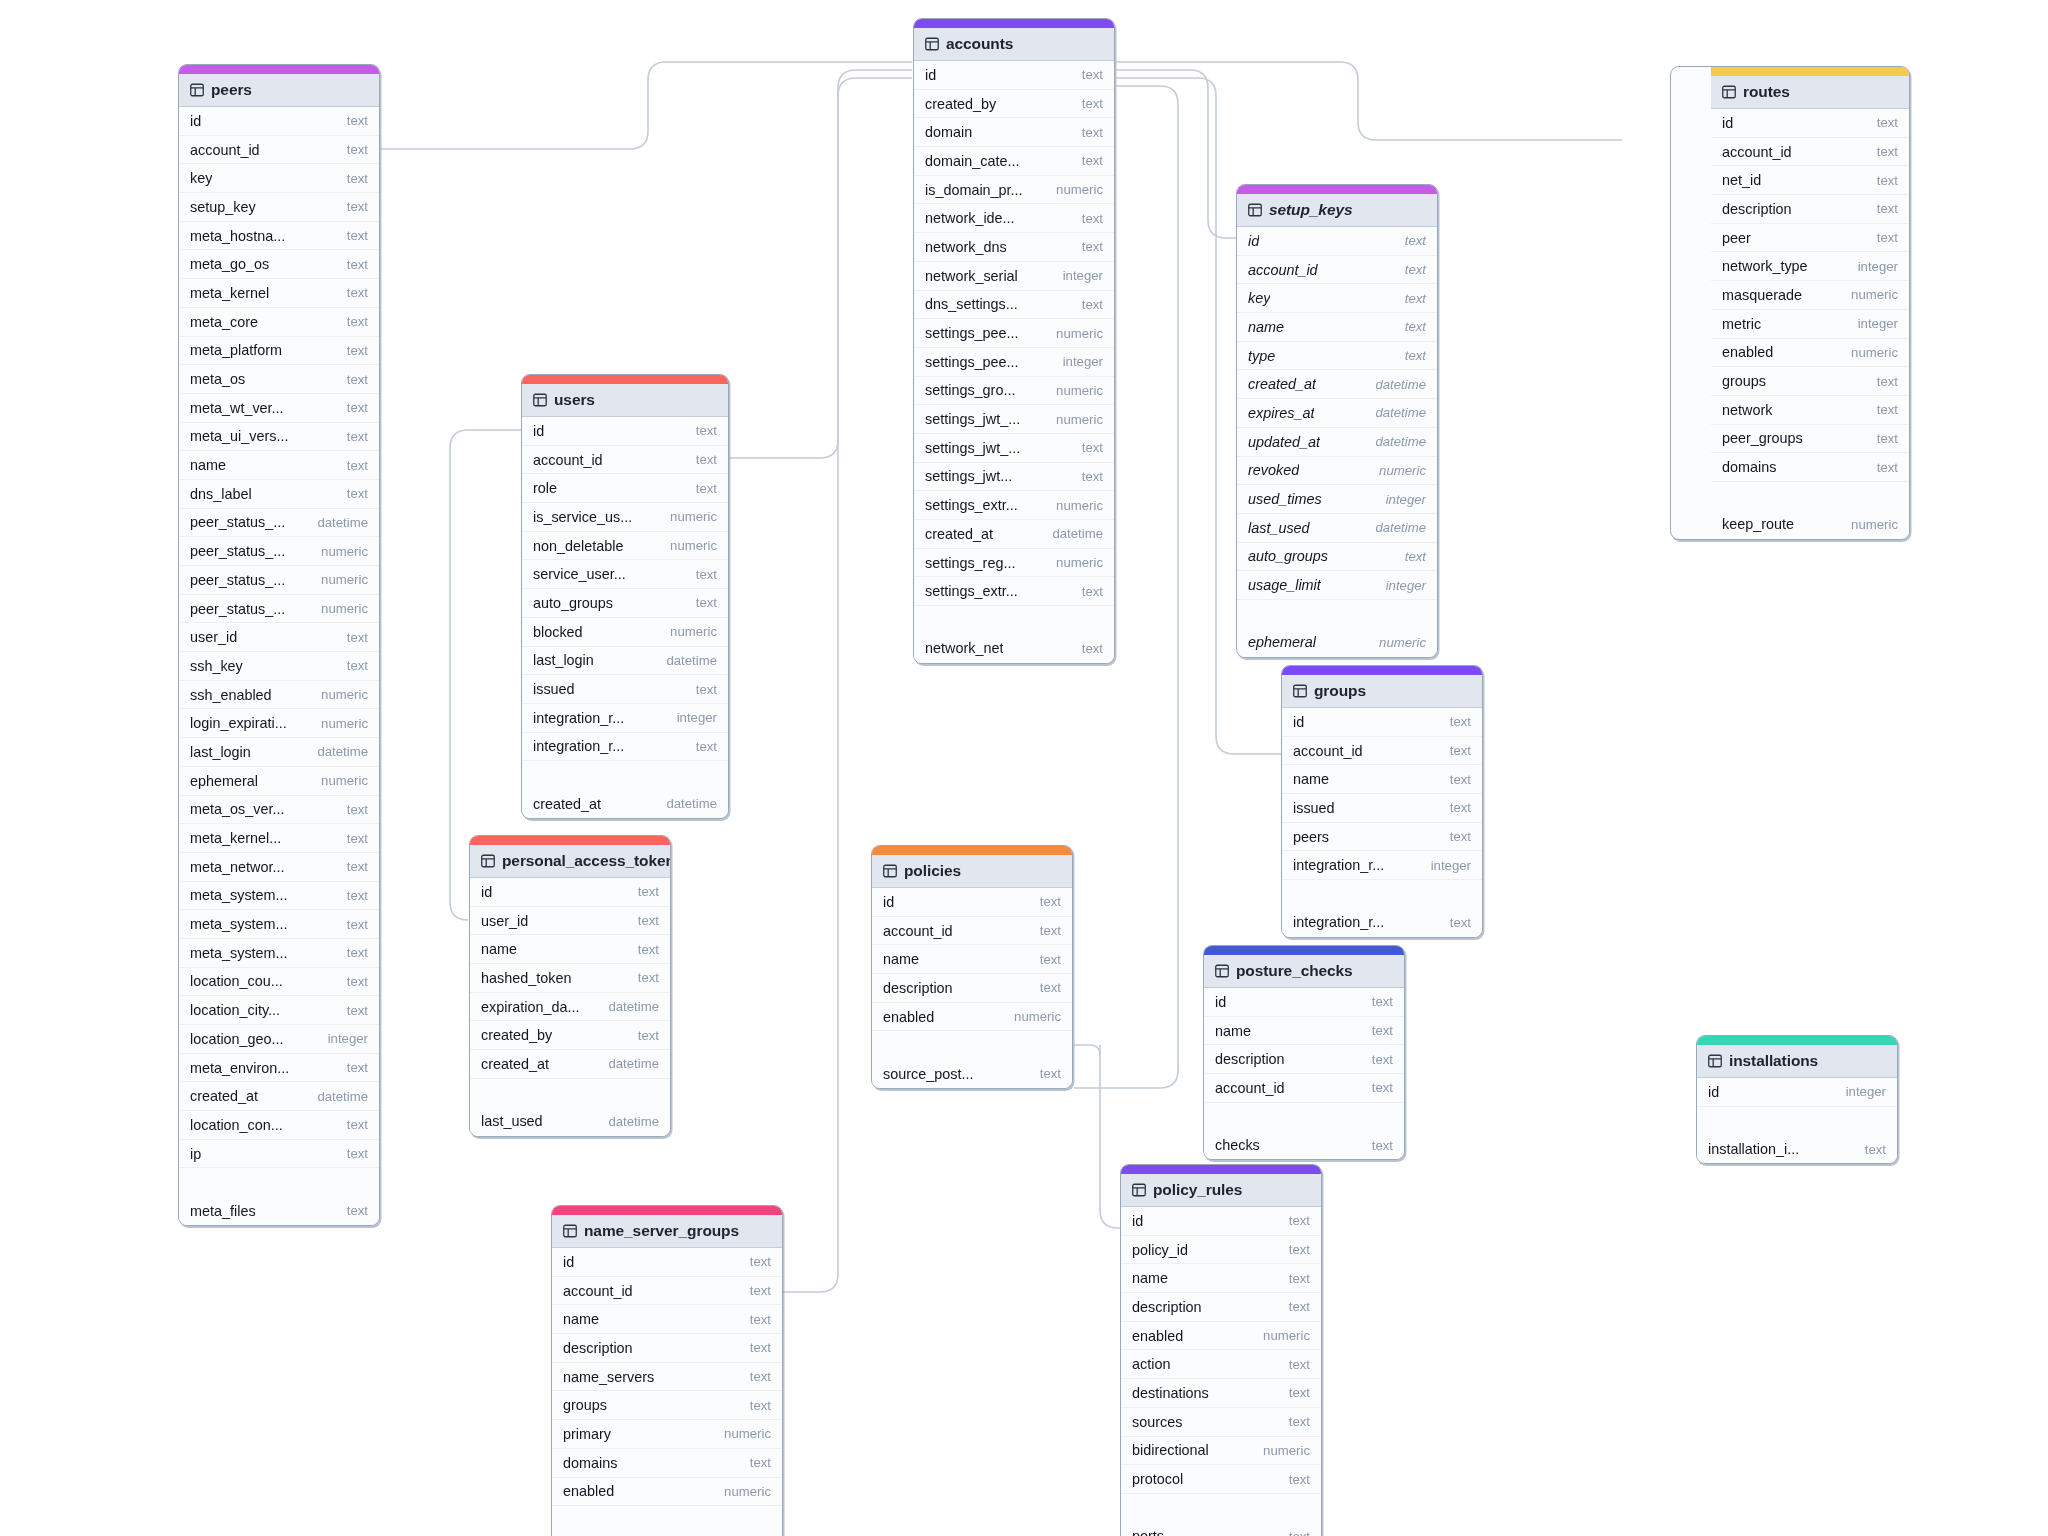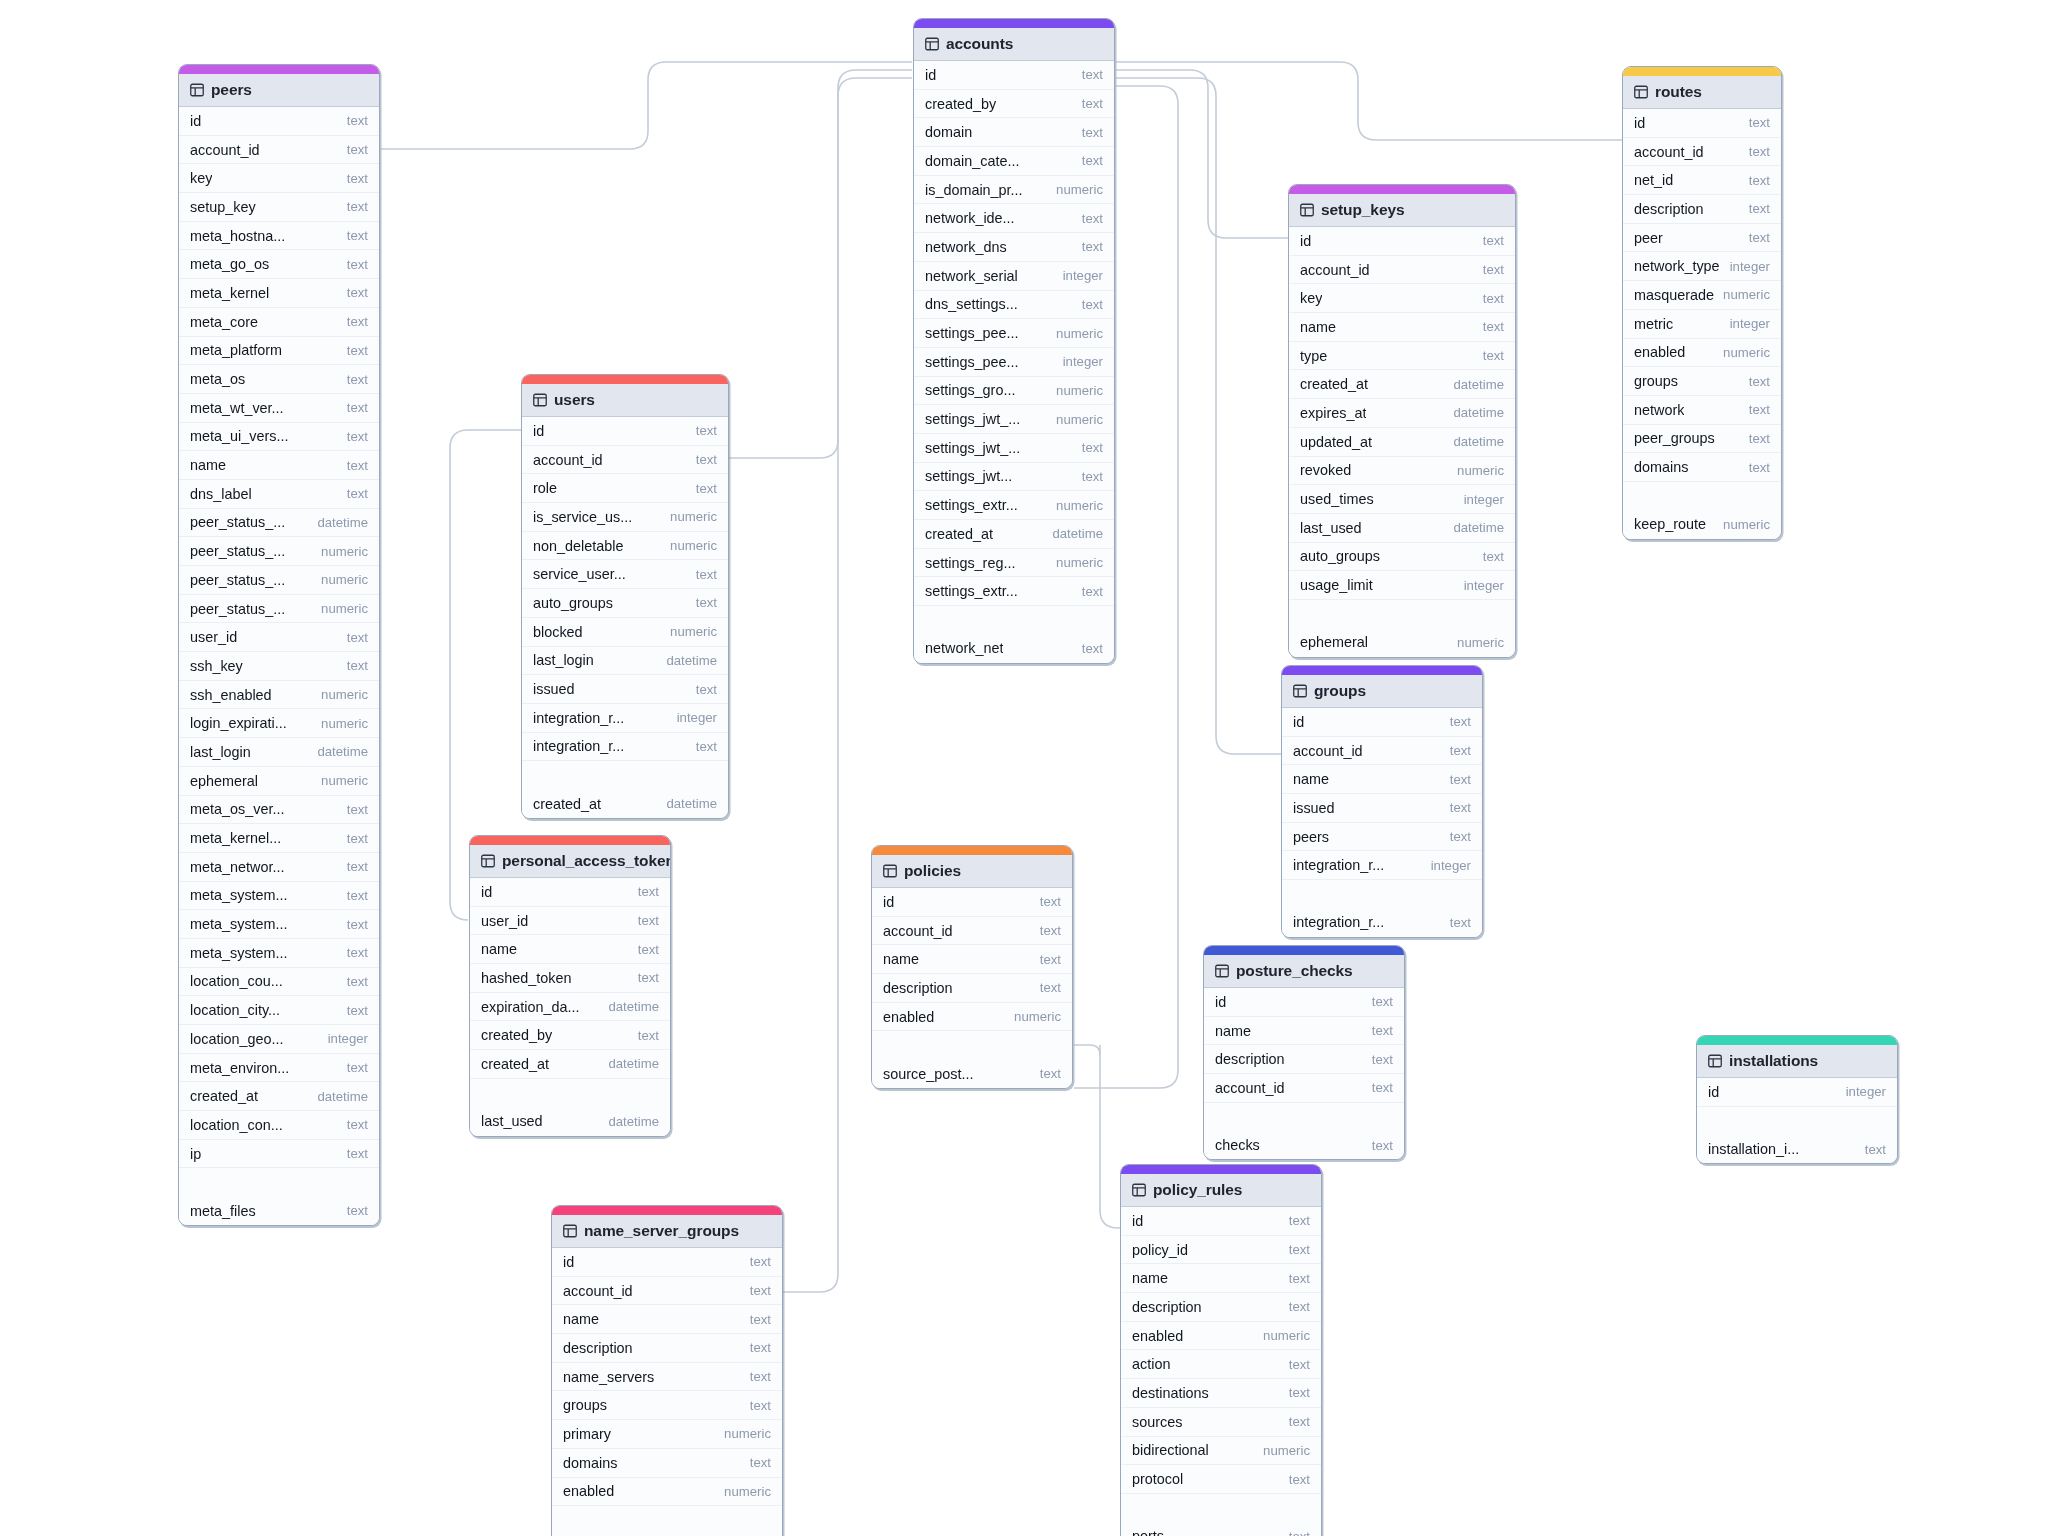--- a/index.html
+++ b/index.html
@@ -629,21 +629,21 @@
         </div>
         <div class="col-row">
           <span class="col-name">account_id</span>
           <span class="col-type">text</span>
         </div>
         <div class="col-row">
           <span class="col-name">checks</span>
           <span class="col-type">text</span>
         </div>
       </div>
-      <div class="table-node" style="left: 1288px; top: 184px; width: 228px;">
+      <div class="table-node" style="left: 1236px; top: 184px; width: 202px; font-style: italic;">
         <div class="accent-bar" style="background:#c45ce8"></div>
         <div class="node-header">
           <svg class="tbl-icon" width="14" height="14" viewBox="0 0 14 14">
             <rect x="0.75" y="1.25" width="12.5" height="11.5" rx="1.6" fill="none" stroke="#2c3542" stroke-width="1.3"></rect>
             <line x1="0.75" y1="4.9" x2="13.25" y2="4.9" stroke="#2c3542" stroke-width="1.3"></line>
             <line x1="5.2" y1="4.9" x2="5.2" y2="12.75" stroke="#2c3542" stroke-width="1.3"></line>
           </svg>
           <span class="node-title">setup_keys</span>
         </div>
         <div class="col-row">
@@ -735,21 +735,21 @@
         </div>
         <div class="col-row">
           <span class="col-name">integration_r...</span>
           <span class="col-type">integer</span>
         </div>
         <div class="col-row">
           <span class="col-name">integration_r...</span>
           <span class="col-type">text</span>
         </div>
       </div>
-      <div class="table-node" style="left: 1622px; top: 66px; width: 160px;">
+      <div class="table-node" style="left: 1670px; top: 66px; width: 240px; padding-left: 40px;">
         <div class="accent-bar" style="background:#f7c948"></div>
         <div class="node-header">
           <svg class="tbl-icon" width="14" height="14" viewBox="0 0 14 14">
             <rect x="0.75" y="1.25" width="12.5" height="11.5" rx="1.6" fill="none" stroke="#2c3542" stroke-width="1.3"></rect>
             <line x1="0.75" y1="4.9" x2="13.25" y2="4.9" stroke="#2c3542" stroke-width="1.3"></line>
             <line x1="5.2" y1="4.9" x2="5.2" y2="12.75" stroke="#2c3542" stroke-width="1.3"></line>
           </svg>
           <span class="node-title">routes</span>
         </div>
         <div class="col-row">

